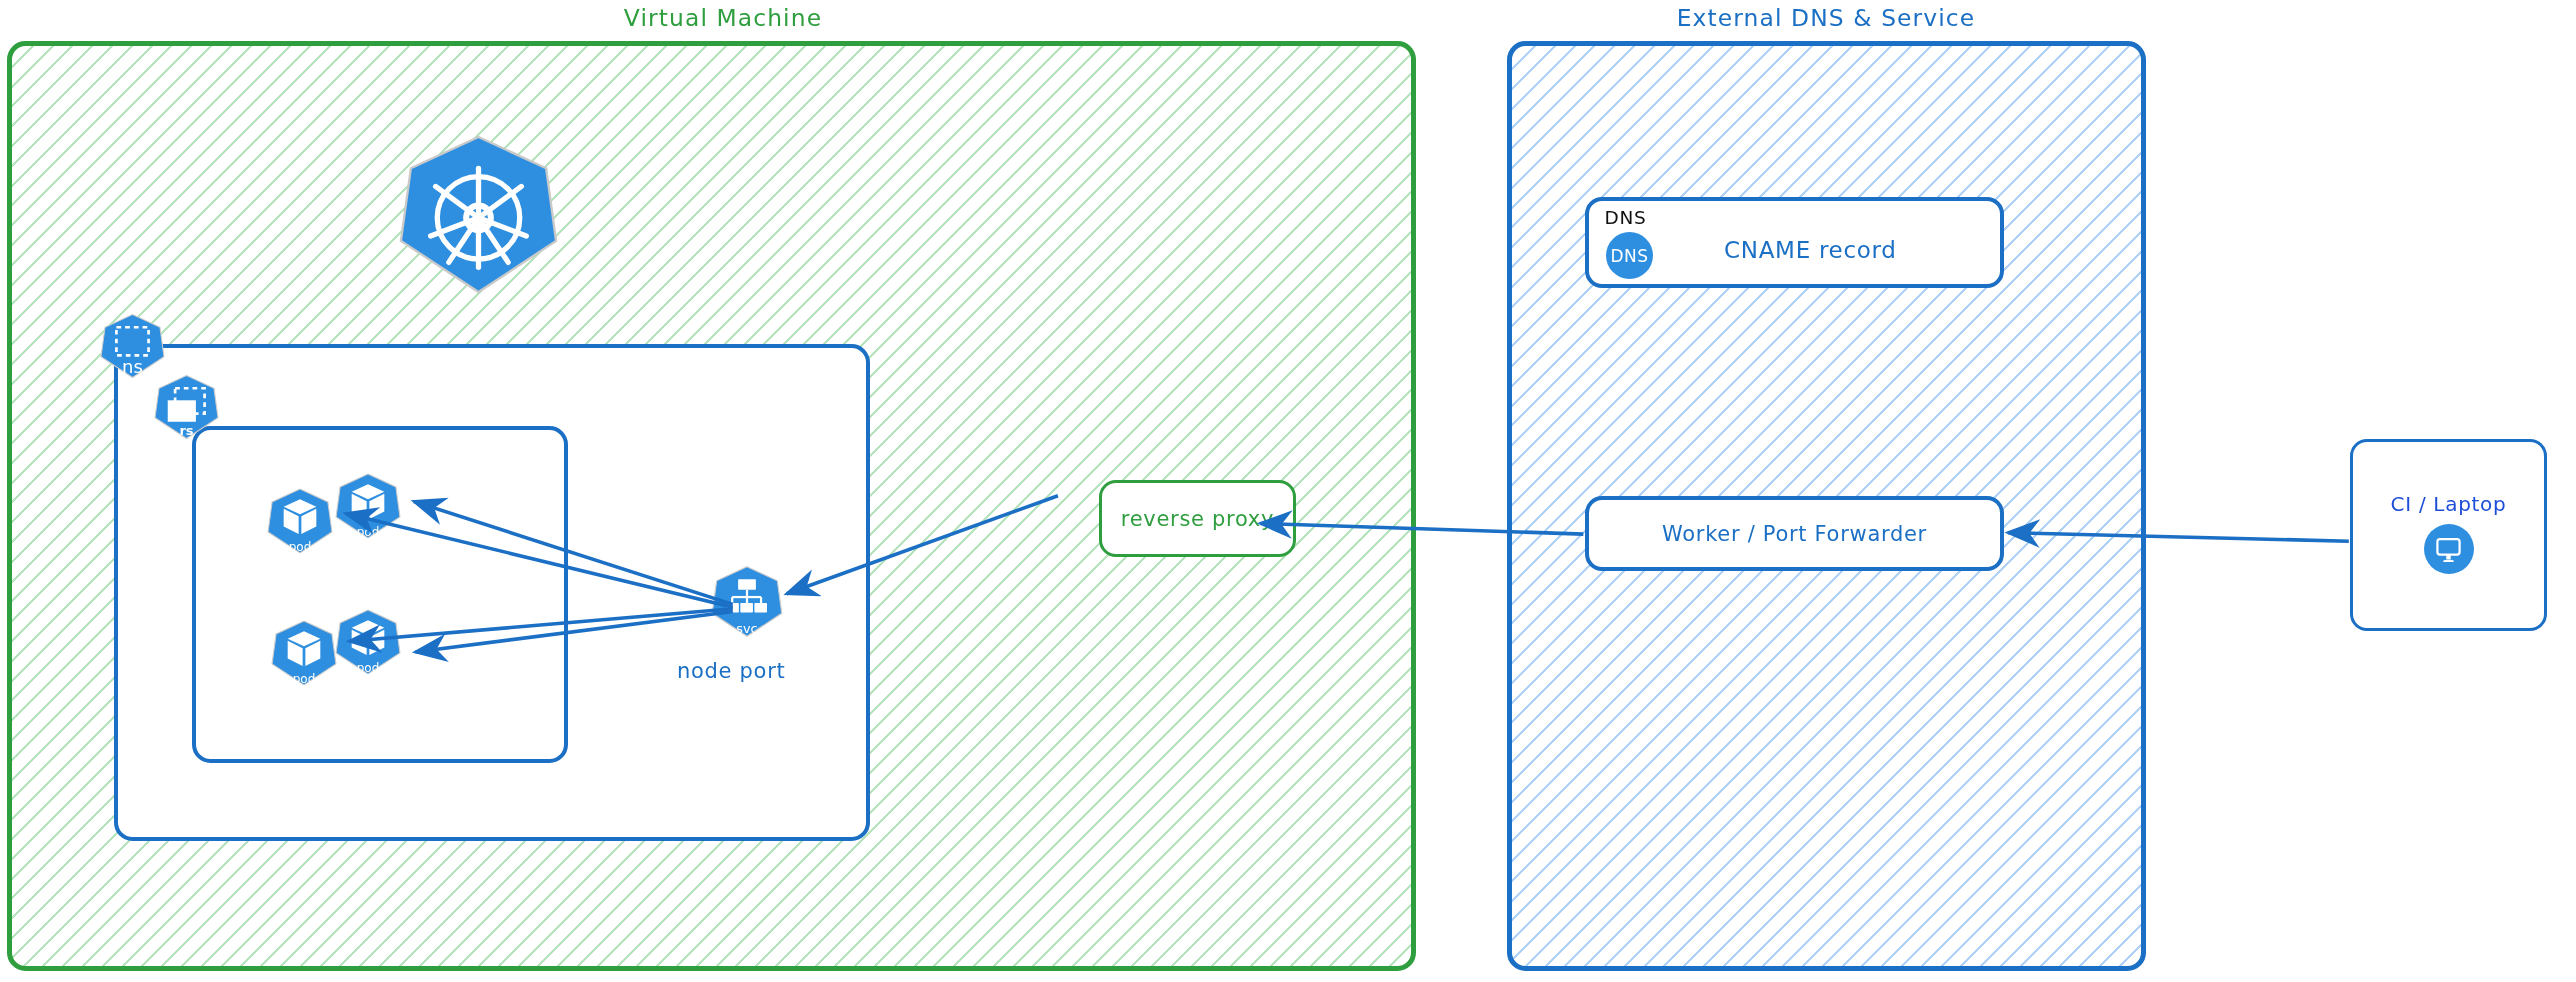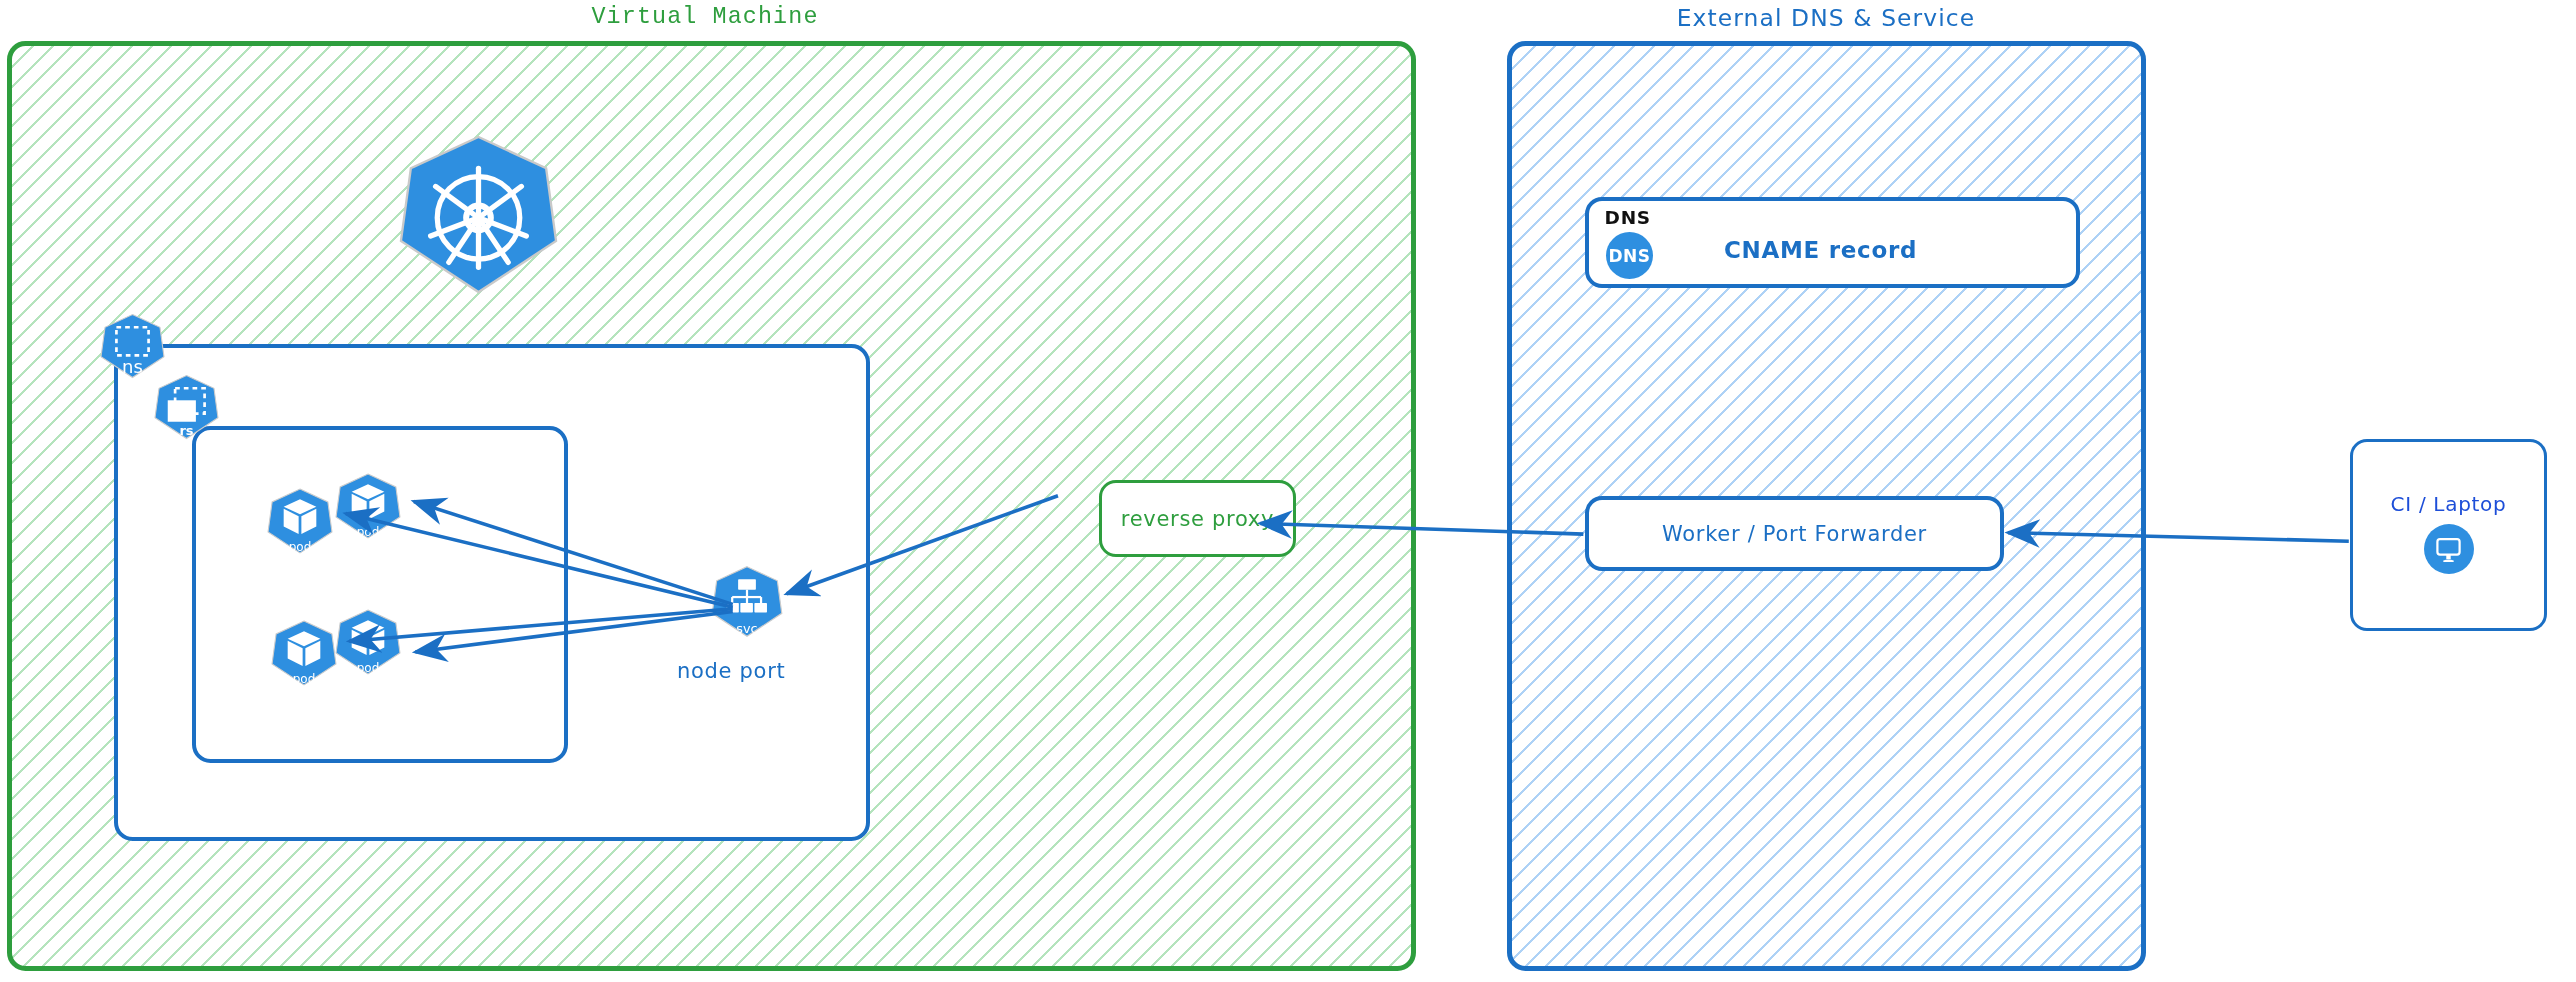--- a/index.html
+++ b/index.html
@@ -51,21 +51,21 @@
       #ffffff;
   }
   .group-title {
     position: absolute;
     font-family: "DejaVu Sans", sans-serif;
     font-size: 23.4px;
     letter-spacing: 1.1px;
     white-space: nowrap;
     transform: translateX(-50%);
   }
-  .title-vm { left: 705px; top: 4.3px; color: #2e9e3e; font-family: Liberation Mono, monospace; }
+  .title-vm { left: 723px; top: 4.3px; color: #2e9e3e; }
   .title-ext { left: 1826px; top: 4.3px; color: #1b6fc4; text-align: center; }
 
   
   .box {
     position: absolute;
     background: #ffffff;
     border-radius: 17px;
     display: flex;
     align-items: center;
     justify-content: center;
@@ -80,21 +80,21 @@
     letter-spacing: 0.7px;
     white-space: nowrap;
   }
   .lbl-blue { color: #1b6fc4; }
   .lbl-green { color: #2e9e3e; }
 
   
   #ns-box  { left: 114px; top: 344px;  width: 756px; height: 497px; border: 4.3px solid #1b6fc4; border-radius: 18.5px; background: #fff; position: absolute; }
   #rs-box  { left: 192px; top: 426px;  width: 376px;  height: 337px; border: 4.3px solid #1b6fc4; border-radius: 18.5px; background: #fff; position: absolute; }
 
-  #dns-box     { left: 1585px; top: 197px; width: 495px; height: 91px; font-weight: bold; }
+  #dns-box     { left: 1585px; top: 197px; width: 419px; height: 91px; }
   #worker-box  { left: 1585px; top: 496px; width: 419px; height: 75px; }
   #ci-box      { left: 2350px; top: 439px; width: 197px; height: 192px; }
   #proxy-box   { left: 1059px; top: 480px; width: 197px; height: 77px; }
 
   
   .dns-tag {
     position: absolute;
     left: 15.6px; top: 5.7px;
     font-family: "DejaVu Sans", sans-serif;
     font-size: 18.5px;

